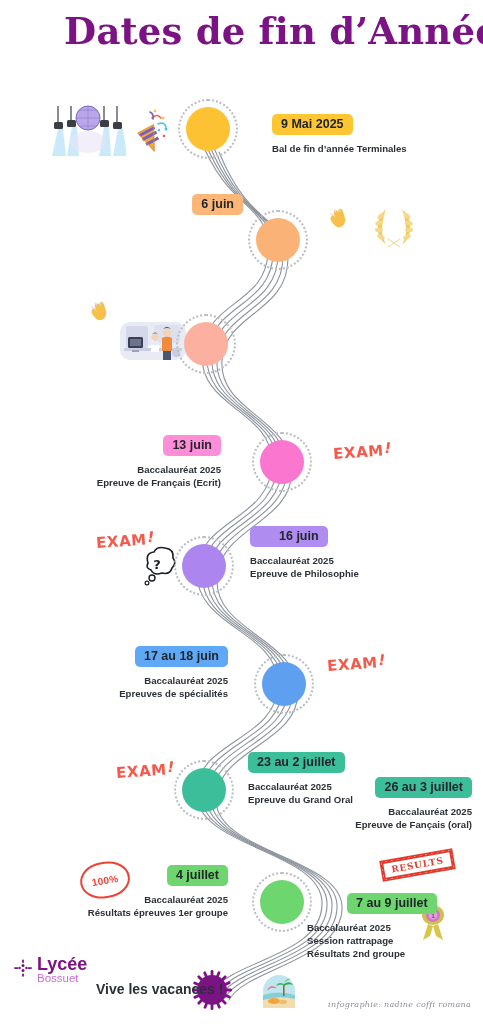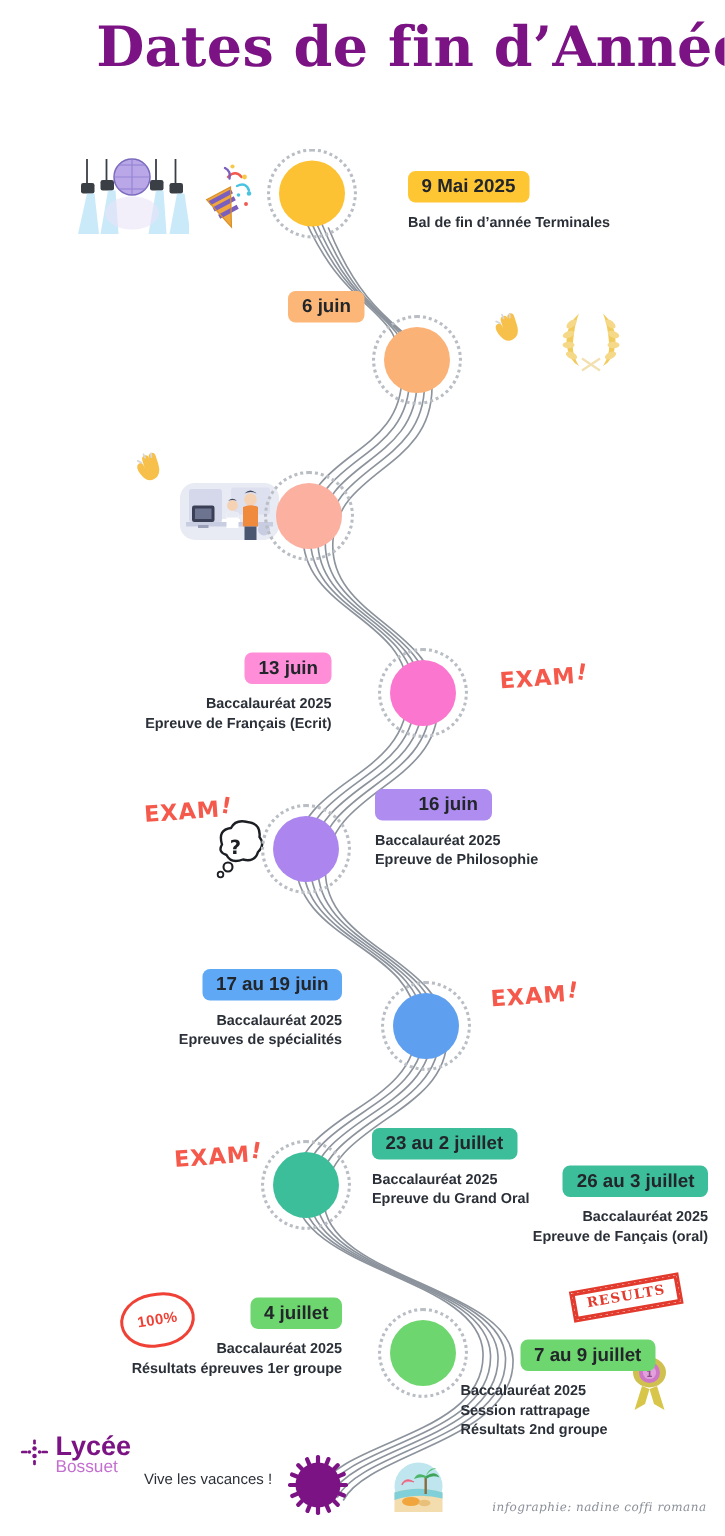--- a/index.html
+++ b/index.html
@@ -67,21 +67,21 @@
     font-size:9px;font-weight:700;letter-spacing:.8px;
     box-shadow:inset 0 0 0 1px #fff, 0 0 0 1.5px #e23b2e;
   }
 
   
   .logo{position:absolute;left:14px;top:957px;display:flex;align-items:flex-start;}
   .logo-mark{width:18px;height:20px;margin-right:5px;margin-top:2px;}
   .logo-t1{font-size:18px;font-weight:700;color:#7B1384;line-height:14px;}
   .logo-t2{font-size:11.5px;font-weight:400;color:#c46fd0;line-height:14px;}
   .vacances{
-    position:absolute;left:96px;top:981px;font-size:10px;font-weight:400;color:#2b3038;
+    position:absolute;left:96px;top:981px;font-size:14px;font-weight:700;color:#2b3038;
   }
   .credit{
     position:absolute;right:12px;top:1000px;font-size:8px;color:#8a8f98;
     font-family:"DejaVu Serif","Liberation Serif",serif;font-style:italic;letter-spacing:.3px;
   }
 
   .art{position:absolute;}
 </style>
 </head>
 <body>
@@ -356,21 +356,21 @@
 Epreuve de Français  (Ecrit)</div>
   </div>
 
   <div class="event ev-right" style="left:250px;top:526px;width:200px;">
     <div class="badge" style="background:#AE8CF0;padding-left:29px;">16 juin</div>
     <div class="desc">Baccalauréat 2025
 Epreuve de Philosophie</div>
   </div>
 
   <div class="event ev-left" style="left:52px;top:646px;width:176px;">
-    <div class="badge" style="background:#5FA8F5;">17 au 19 juin</div>
+    <div class="badge" style="background:#5FA8F5;">17 au 18 juin</div>
     <div class="desc">Baccalauréat 2025
 Epreuves de spécialités</div>
   </div>
 
   <div class="event ev-right" style="left:248px;top:752px;width:200px;">
     <div class="badge" style="background:#3DBE9B;">23 au 2 juillet</div>
     <div class="desc">Baccalauréat 2025
 Epreuve du Grand Oral</div>
   </div>
 

